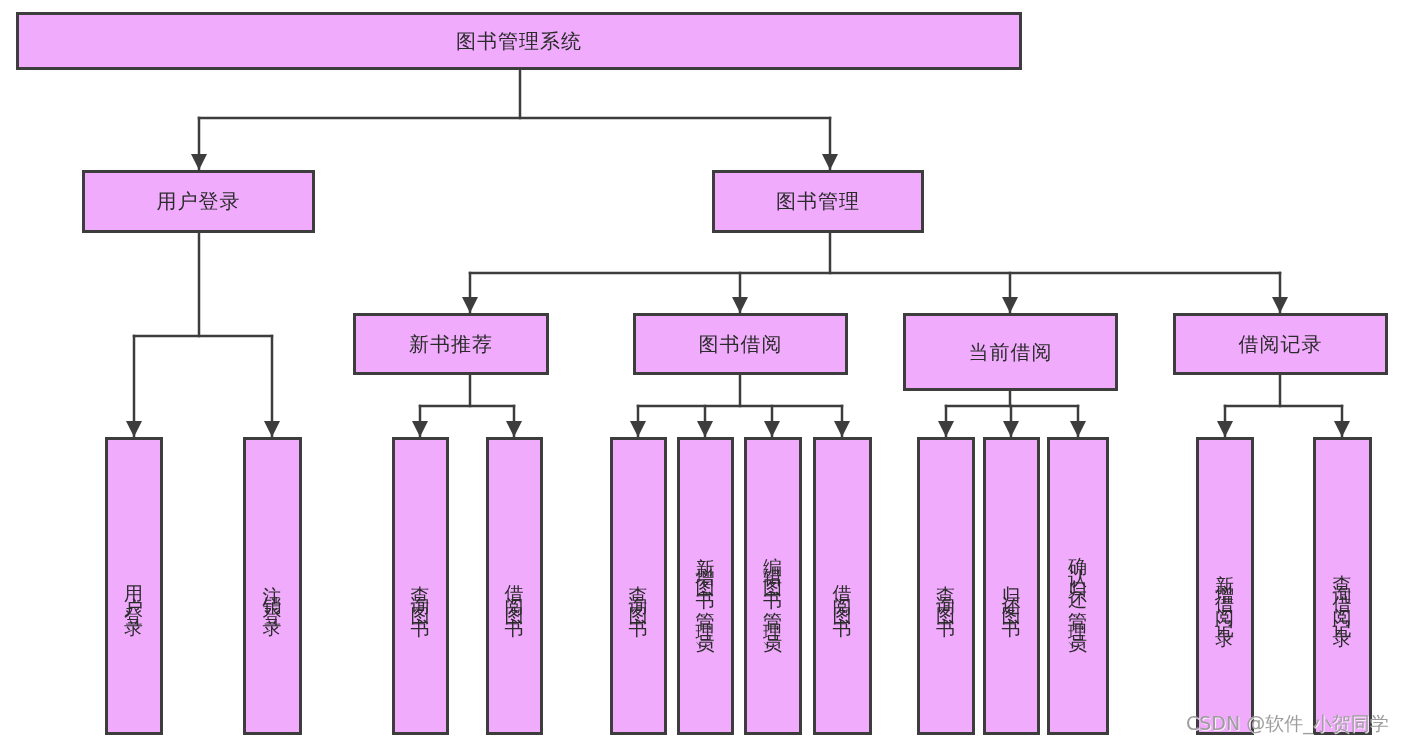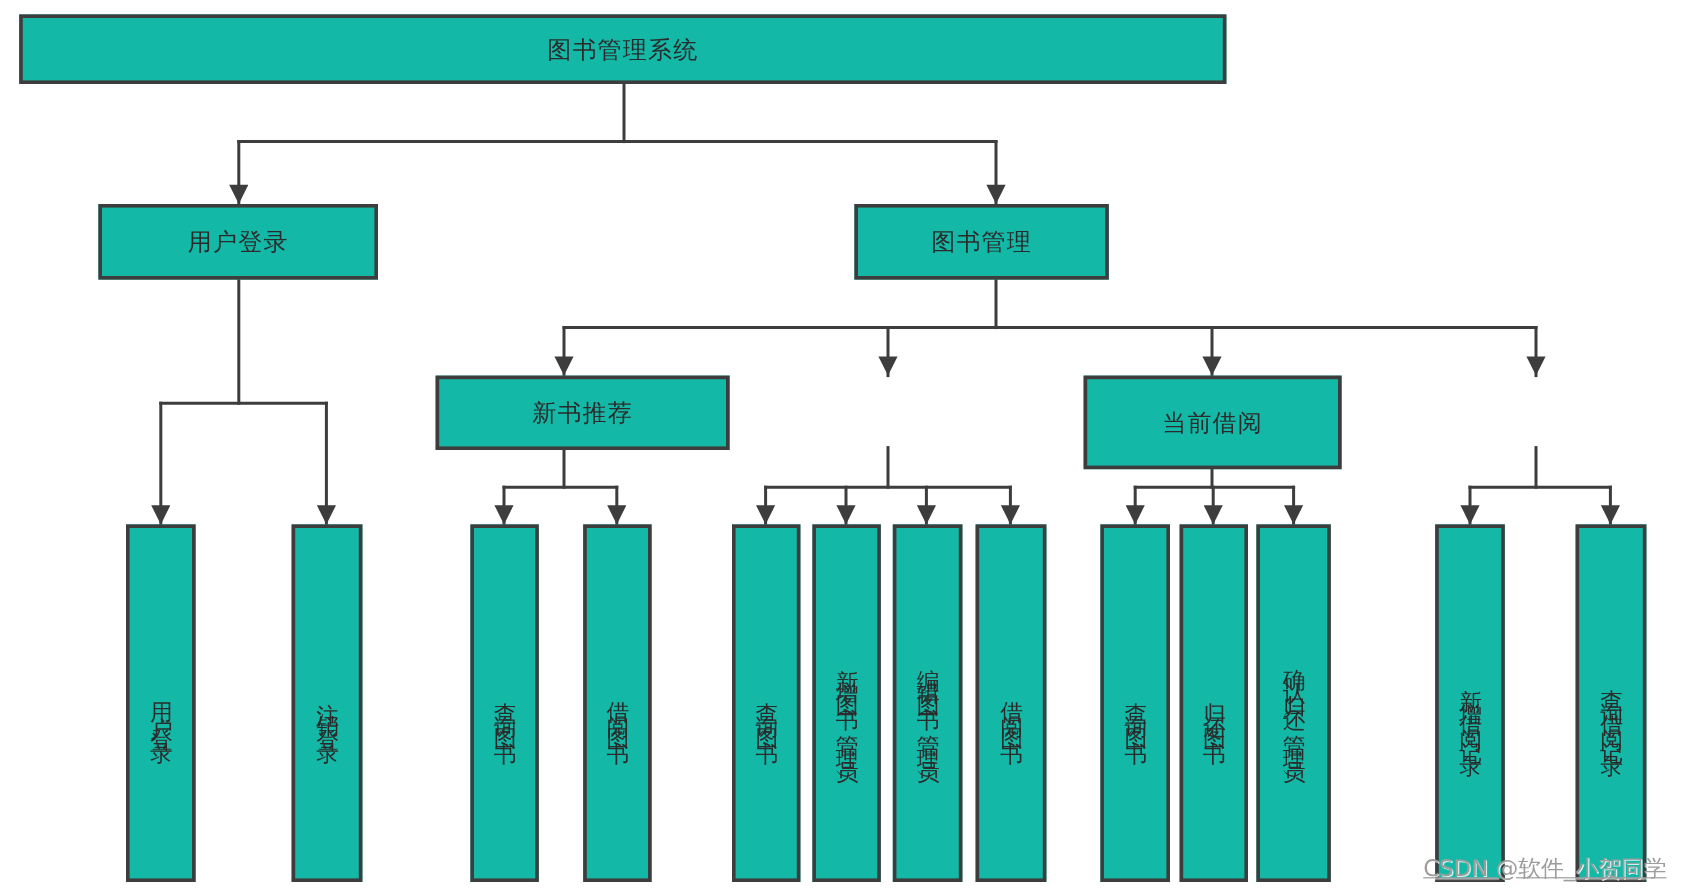--- a/index.html
+++ b/index.html
@@ -10,34 +10,33 @@
     width:1405px;height:747px;position:relative;overflow:hidden;
     background:var(--background);
     font-family:"DejaVu Sans","Liberation Sans",sans-serif;
     color:var(--text);
   }
   #stage{position:absolute;inset:0;}
   svg.connectors{position:absolute;left:0;top:0;z-index:1;pointer-events:none;}
   svg.connectors line{stroke:var(--line);stroke-width:2.5;stroke-linecap:square;}
   .node{
     position:absolute;z-index:2;box-sizing:border-box;
-    background:#14b8a6;border:3px solid var(--border);
+    background:#f0abfc;border:3px solid var(--border);
     display:flex;align-items:center;justify-content:center;
   }
   .h-box span{font-size:20px;letter-spacing:1px;white-space:nowrap;}
   .v-box .vtext{
     writing-mode:vertical-rl;text-orientation:mixed;
     font-size:19px;line-height:1;letter-spacing:11px;
     margin-bottom:-11px;white-space:nowrap;
   }
   .watermark{
     position:absolute;z-index:3;left:1186px;top:711px;
     font-size:19px;color:var(--watermark);white-space:nowrap;
     text-shadow:1px 1px 0 rgba(255,255,255,.8);
-    text-decoration:underline;
   }
 </style>
 </head>
 <body>
 
 <div id="stage">
 
   <svg class="connectors" width="1405" height="747" viewBox="0 0 1405 747">
     <defs>
       <marker id="arrowhead" viewBox="0 0 10 10" refX="10" refY="5" markerUnits="userSpaceOnUse" markerWidth="20" markerHeight="16" orient="auto">
@@ -104,25 +103,31 @@
     <span>图书管理系统</span>
   </div>
 
   <div class="node h-box" style="left:82px;top:170px;width:233px;height:63px">
     <span>用户登录</span>
   </div>
   <div class="node h-box" style="left:712px;top:170px;width:212px;height:63px">
     <span>图书管理</span>
   </div>
 
-  <div class="node h-box" style="left:363px;top:313px;width:245px;height:62px">
+  <div class="node h-box" style="left:353px;top:313px;width:196px;height:62px">
     <span>新书推荐</span>
+  </div>
+  <div class="node h-box" style="left:633px;top:313px;width:215px;height:62px">
+    <span>图书借阅</span>
   </div>
   <div class="node h-box" style="left:903px;top:313px;width:215px;height:78px">
     <span>当前借阅</span>
+  </div>
+  <div class="node h-box" style="left:1173px;top:313px;width:215px;height:62px">
+    <span>借阅记录</span>
   </div>
 
   <div class="node v-box" style="left:105px;top:437px;width:58px;height:298px">
     <span class="vtext">用户登录</span>
   </div>
   <div class="node v-box" style="left:243px;top:437px;width:59px;height:298px">
     <span class="vtext">注销登录</span>
   </div>
 
   <div class="node v-box" style="left:392px;top:437px;width:57px;height:298px">

